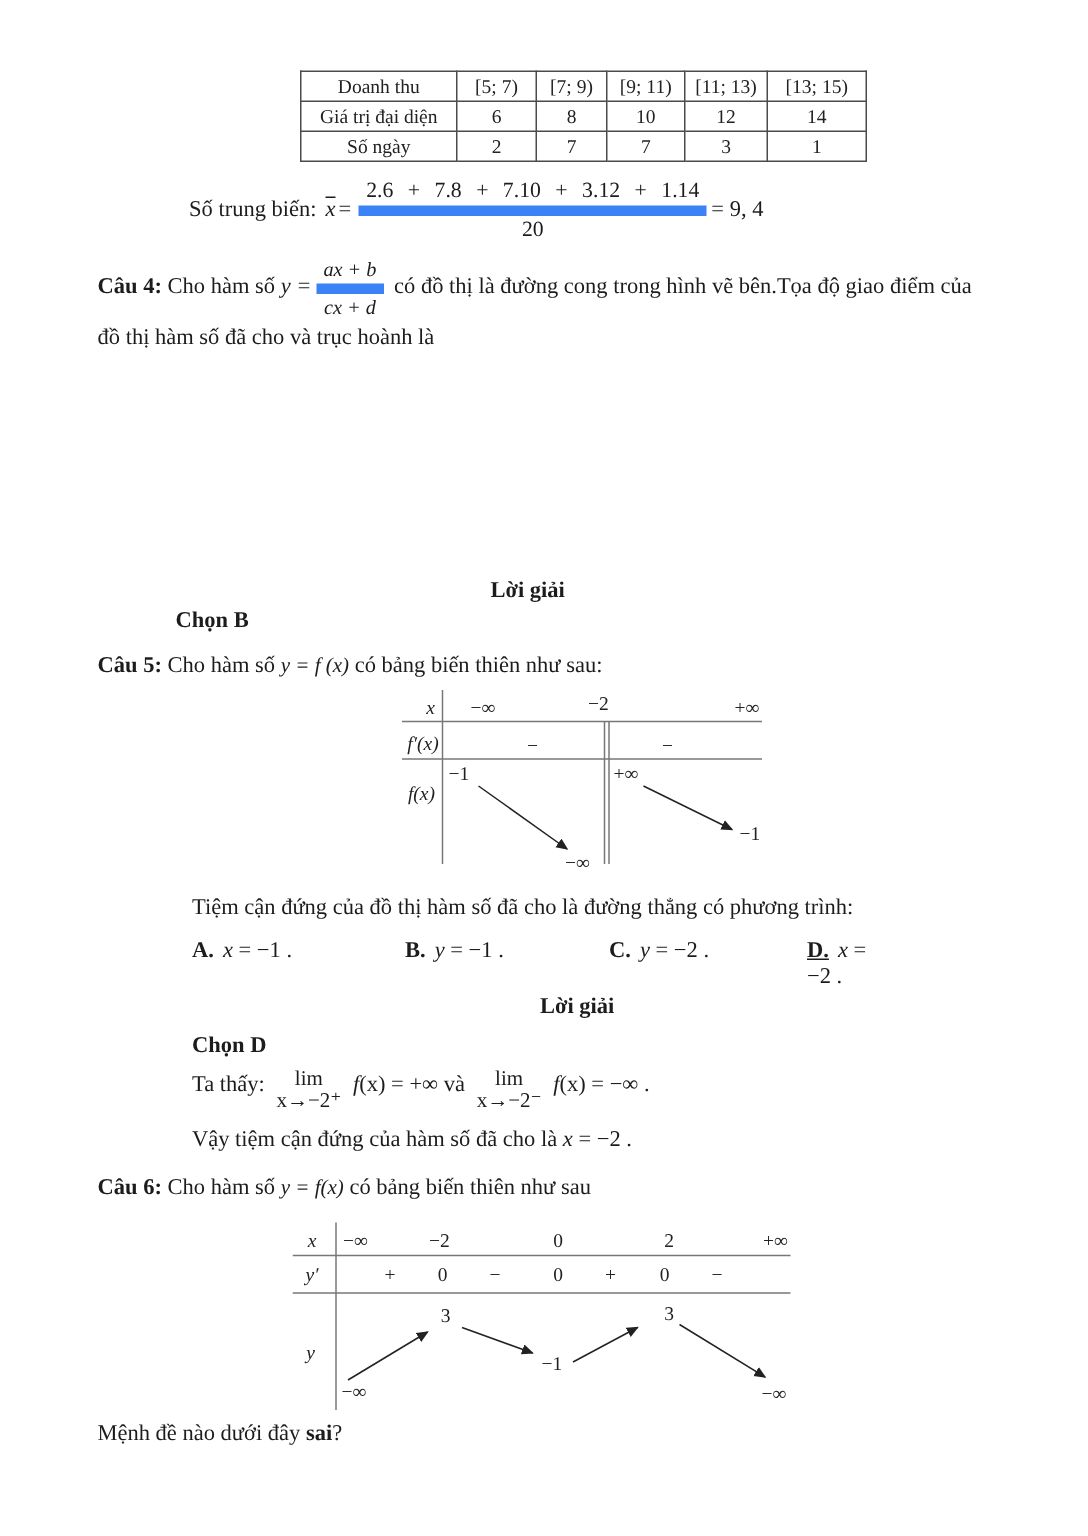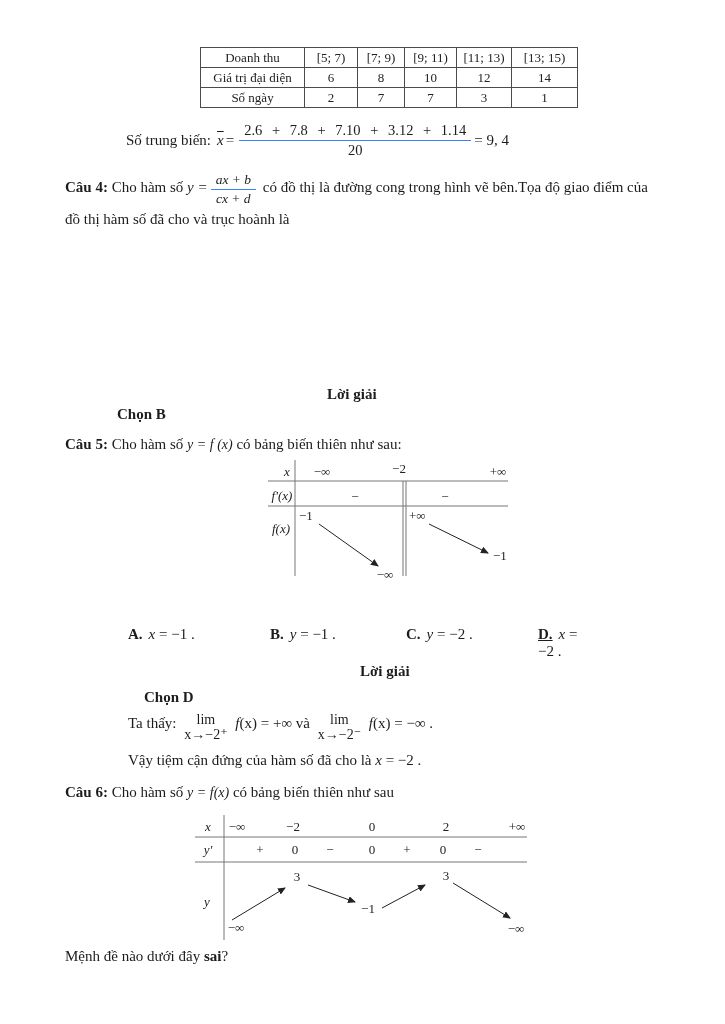--- a/index.html
+++ b/index.html
@@ -10,21 +10,21 @@
   }
   .abs { position:absolute; }
 
   
   table.stats { border-collapse:collapse; font-size:13px; color:#222; }
   table.stats td { border:1px solid #4b4b4b; text-align:center; height:19px; padding:0 3px; }
 
   
   .mathit { font-style:italic; }
   .frac { display:inline-block; vertical-align:middle; text-align:center; line-height:1.15; margin:0 3px; }
-  .frac .num { display:block; padding:0 5px 1px 5px; border-bottom:1px solid #3b82f6; }
+  .frac .num { display:block; padding:0 5px 1px 5px; border-bottom:7px solid #3b82f6; }
   .frac .den { display:block; padding-top:1px; }
   .mean-row { display:flex; align-items:center; font-size:15px; }
   .mean-row .frac { font-size:14.5px; }
   .mean-row .num { word-spacing:6px; }
   .xbar { font-style:italic; text-decoration:overline; margin:0 2px 0 6px; }
 
   .bold { font-weight:bold; }
   .qlabel { font-weight:bold; }
   .para { line-height:26px; }
   .q4para { width:600px; line-height:27px; }
@@ -131,30 +131,31 @@
     <text x="179" y="45" text-anchor="middle">−</text>
     <text class="it" x="15" y="77" text-anchor="middle">f(x)</text>
     <text x="33" y="64">−1</text>
     <line class="arrow" x1="53" y1="68" x2="112" y2="110" marker-end="url(#ah1)"></line>
     <text x="119" y="123" text-anchor="middle">−∞</text>
     <text x="143" y="64">+∞</text>
     <line class="arrow" x1="163" y1="68" x2="222" y2="97" marker-end="url(#ah1)"></line>
     <text x="227" y="104">−1</text>
   </svg>
 
+  <div class="abs" style="left:128px; top:597px;">Tiệm cận đứng của đồ thị hàm số đã cho là đường thẳng có phương trình:</div>
 
   <div class="abs" style="left:0; top:626px; width:586px; height:22px;">
     <span class="abs" style="left:128px;"><span class="optletter">A.</span><span class="mathit">x</span><span> = −1 .</span></span>
     <span class="abs" style="left:270px;"><span class="optletter">B.</span><span class="mathit">y</span><span> = −1 .</span></span>
     <span class="abs" style="left:406px;"><span class="optletter">C.</span><span class="mathit">y</span><span> = −2 .</span></span>
     <span class="abs" style="left:538px;"><span class="optletter ul">D.</span><span class="mathit">x</span><span> = −2 .</span></span>
   </div>
 
   <div class="abs center-title" style="left:360px; top:663px;">Lời giải</div>
-  <div class="abs bold" style="left:144px; top:689px;">Chọn D</div>
+  <div class="abs bold" style="left:128px; top:689px;">Chọn D</div>
 
   <div class="abs" style="left:128px; top:713px;">
     <span>Ta thấy:</span>
     <span class="lim"><span class="op">lim</span><span class="sub">x→−2⁺</span></span>
     <span class="mathit">f</span><span>(x) = +∞</span>
     <span>và</span>
     <span class="lim"><span class="op">lim</span><span class="sub">x→−2⁻</span></span>
     <span class="mathit">f</span><span>(x) = −∞ .</span>
   </div>
 

